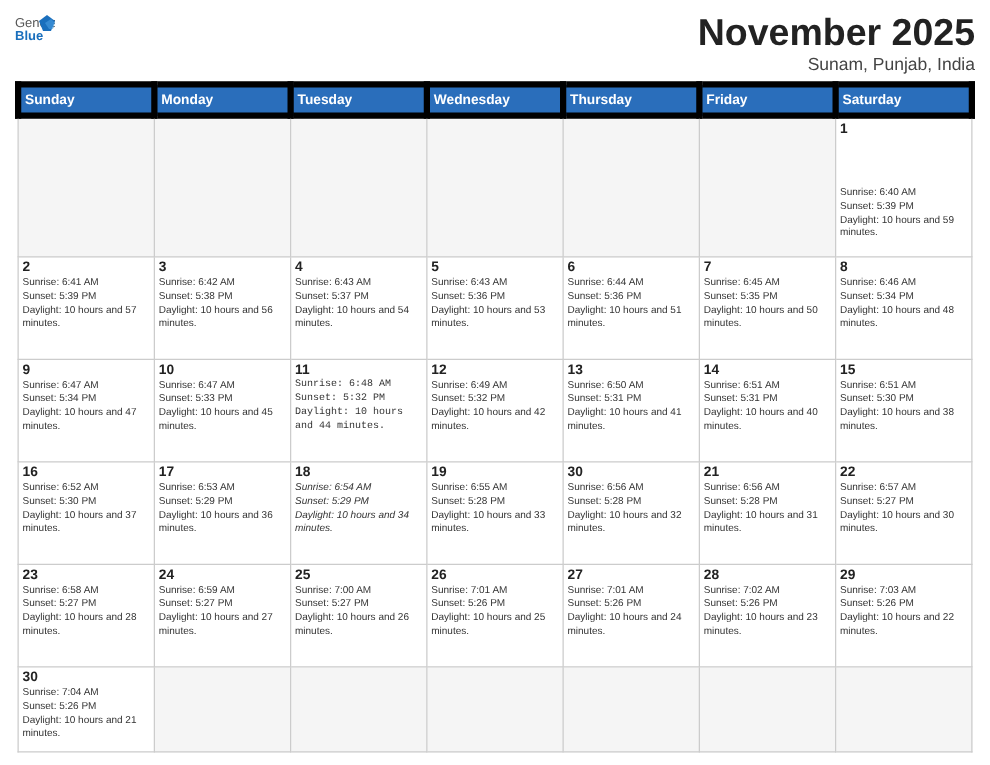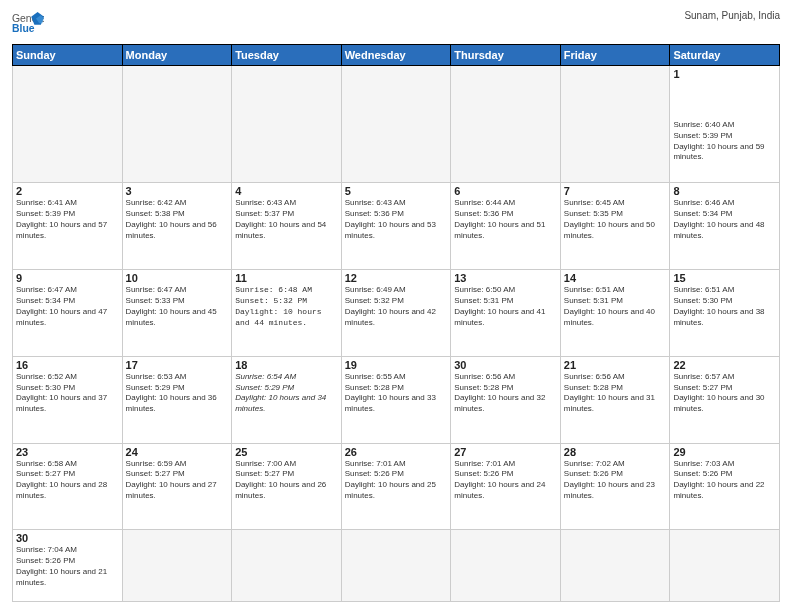--- a/index.html
+++ b/index.html
@@ -35,38 +35,38 @@
     .title-block {
       text-align: right;
     }
     .month-title {
       font-size: 30px;
       font-weight: bold;
       color: #222;
       line-height: 1.1;
     }
     .subtitle {
-      font-size: 10px;
+      font-size: 14px;
       color: #444;
     }
     .calendar {
       flex: 1;
       border: 1px solid #ccc;
       border-collapse: collapse;
       width: 100%;
       table-layout: fixed;
     }
     .calendar th {
       background-color: #2a6ebb;
       color: #fff;
       font-size: 11px;
       font-weight: bold;
       padding: 4px 3px;
       text-align: left;
-      border: 1px solid #000000;
+      border: 5px solid #000000;
     }
     .calendar td {
       border: 1px solid #ccc;
       vertical-align: top;
       padding: 2px 3px;
       font-size: 8.5px;
       color: #333;
       background: #fff;
       height: 74px;
     }
@@ -96,20 +96,21 @@
   <div class="header">
     <div class="logo">
       <svg class="logo-icon" viewBox="0 0 40 34" xmlns="http://www.w3.org/2000/svg">
         <text x="0" y="14" font-size="13" font-family="Arial" fill="#555">General</text>
         <text x="0" y="27" font-size="13" font-family="Arial" fill="#1a6fbd" font-weight="bold">Blue</text>
         <polygon points="32,2 40,8 36,18 28,18 24,8" fill="#1a6fbd"></polygon>
         <polygon points="36,6 40,10 38,16 34,16 30,10" fill="#4a9de0" opacity="0.6"></polygon>
       </svg>
     </div>
     <div class="title-block">
+      <div class="month-title">November 2025</div>
       <div class="subtitle">Sunam, Punjab, India</div>
     </div>
   </div>
 
   <table class="calendar">
     <thead>
       <tr>
       <th>Sunday</th>
           <th>Monday</th>
           <th>Tuesday</th>

